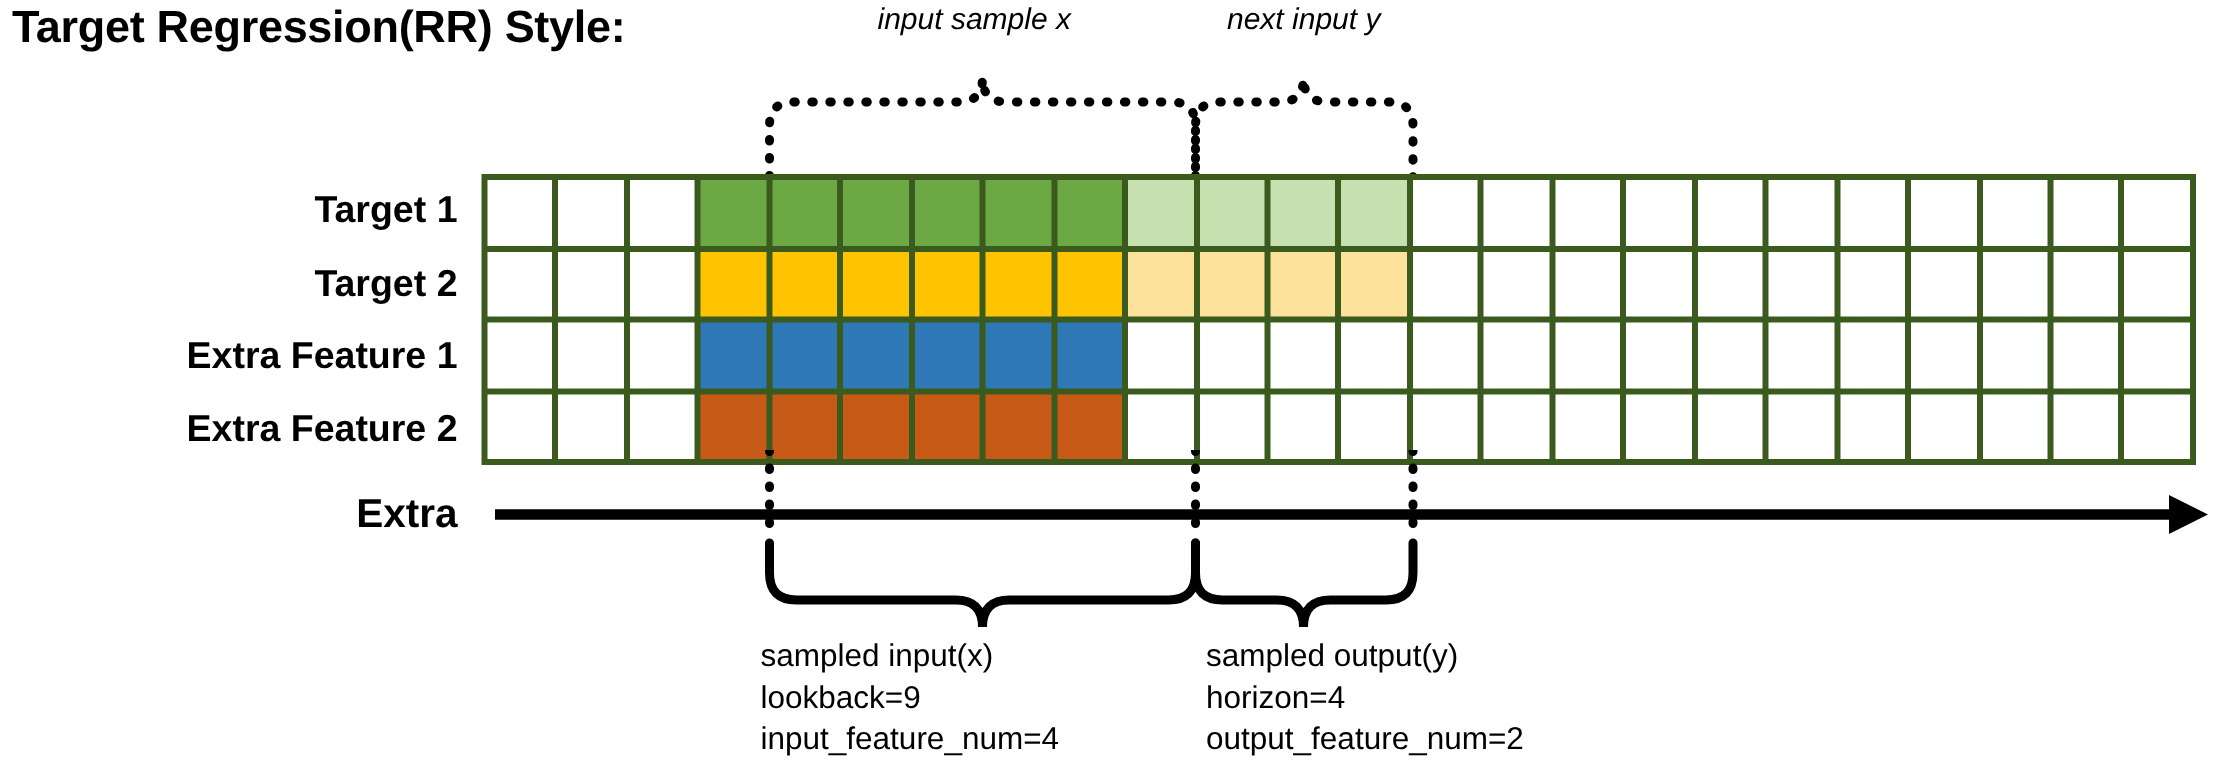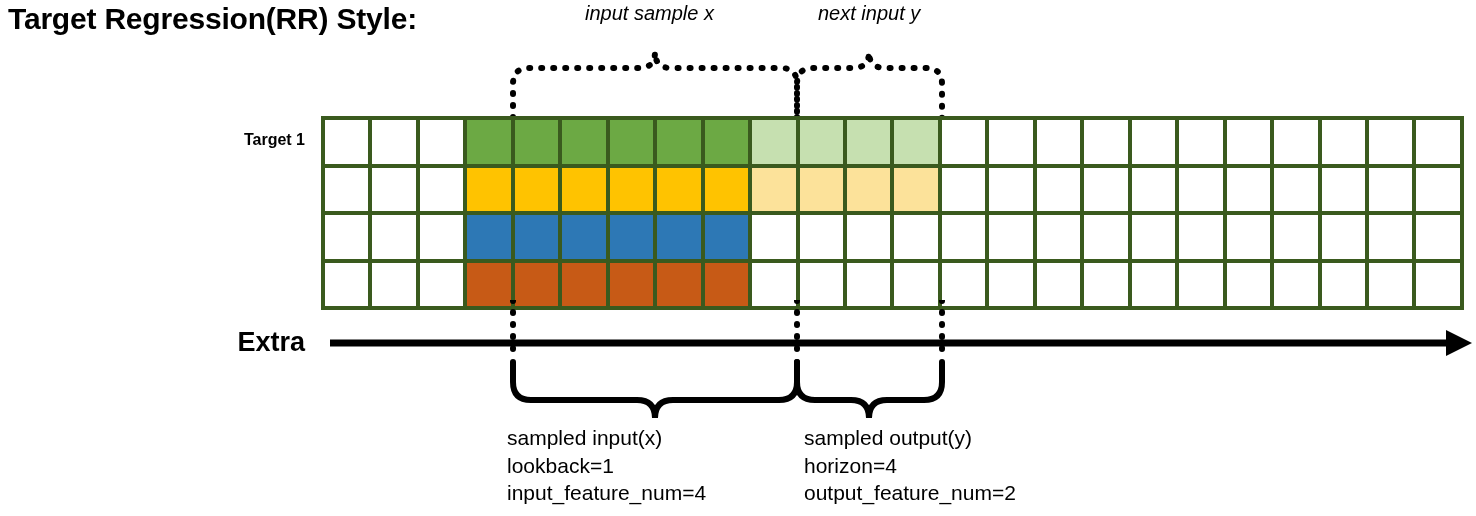--- a/index.html
+++ b/index.html
@@ -17,21 +17,21 @@
   #lbl-next-y{left:818px;top:2px;}
 
   
   #top-svg,#bottom-svg{position:absolute;left:0;pointer-events:none;}
   #top-svg{top:0;width:1476px;height:120px;}
   #bottom-svg{top:300px;width:1476px;height:216px;}
 
   
   #rowlabels{position:absolute;left:0;top:116px;width:313px;height:194px;}
   .rowlabel{position:absolute;right:8px;width:305px;text-align:right;
-            font-size:16px;font-weight:700;white-space:nowrap;height:48.5px;
+            font-size:25px;font-weight:700;white-space:nowrap;height:48.5px;
             line-height:48.5px;}
 
   
   #grid{position:absolute;left:321px;top:116px;width:1143px;height:194px;
         background:#3A5A1E;display:flex;flex-direction:column;
         padding:4px;box-sizing:border-box;gap:4px;}
   .grid-row{flex:1;display:flex;gap:4px;min-height:0;}
   .cell{flex:1;background:#ffffff;min-width:0;}
 
   
@@ -56,20 +56,23 @@
 
   <path d="M797,118 L797,84 Q797,68 813,68 L853,68 Q869,68 869,52
            Q869,68 885,68 L926,68 Q942,68 942,84 L942,118" fill="none" stroke="#000" stroke-width="6" stroke-dasharray="1 11" stroke-linecap="round"></path>
 </svg>
 
 <div class="brace-label" id="lbl-next-x">input sample x</div>
 <div class="brace-label" id="lbl-next-y">next input y</div>
 
 <div id="rowlabels">
   <div class="rowlabel" style="top:0px">Target 1</div>
+  <div class="rowlabel" style="top:48.5px">Target 2</div>
+  <div class="rowlabel" style="top:97px">Extra Feature 1</div>
+  <div class="rowlabel" style="top:145.5px">Extra Feature 2</div>
 </div>
 
 <div id="grid" style="background: rgb(58, 90, 30);">
     <div class="grid-row">
       <div class="cell" style="background: rgb(255, 255, 255);"></div>
       <div class="cell" style="background: rgb(255, 255, 255);"></div>
       <div class="cell" style="background: rgb(255, 255, 255);"></div>
       <div class="cell" style="background: rgb(108, 169, 68);"></div>
       <div class="cell" style="background: rgb(108, 169, 68);"></div>
       <div class="cell" style="background: rgb(108, 169, 68);"></div>
@@ -184,17 +187,17 @@
   <polygon points="1446,30 1472,43 1446,56" fill="#000"></polygon>
 
   <path d="M513,62 L513,82 Q513,100 531,100 L637,100 Q655,100 655,118
            Q655,100 673,100 L779,100 Q797,100 797,82 L797,62" fill="none" stroke="#000" stroke-width="6" stroke-linecap="round"></path>
 
   <path d="M797,62 L797,82 Q797,100 815,100 L851,100 Q869,100 869,118
            Q869,100 887,100 L924,100 Q942,100 942,82 L942,62" fill="none" stroke="#000" stroke-width="6" stroke-linecap="round"></path>
 </svg>
 
 <div class="caption" id="cap-input">sampled input(x)
-lookback=1
+lookback=9
 input_feature_num=4</div>
 <div class="caption" id="cap-output">sampled output(y)
 horizon=4
 output_feature_num=2</div>
 
 </body></html>

